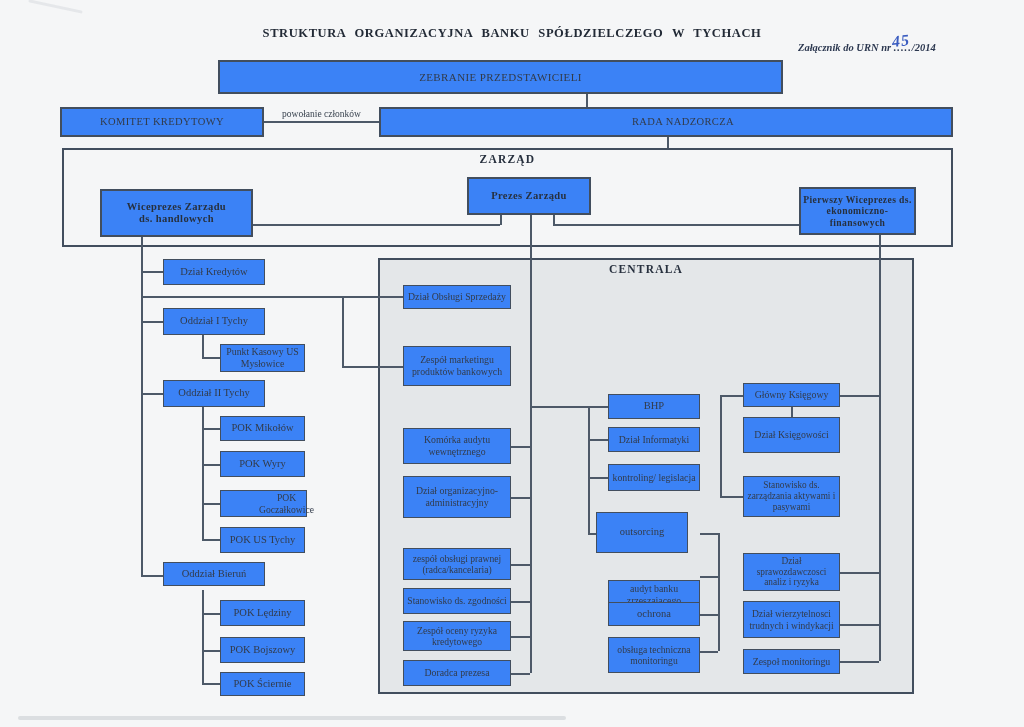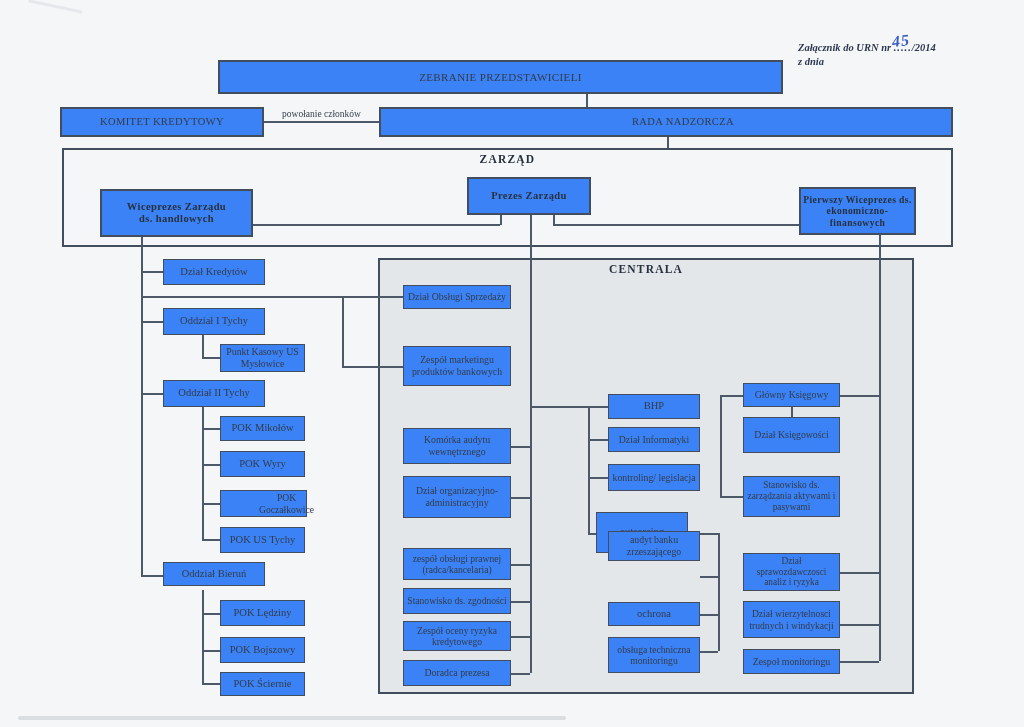--- a/index.html
+++ b/index.html
@@ -43,24 +43,24 @@
   .edge-label{
     position:absolute;text-align:center;font-size:9.5px;color:#39434f;
   }
   .smudge{position:absolute;background:#cdd1d6;border-radius:2px;}
 </style>
 </head>
 <body>
 
 <div id="canvas">
 
+  <div class="page-title">STRUKTURA ORGANIZACYJNA BANKU SPÓŁDZIELCZEGO W TYCHACH</div>
 
   <div class="attachment">
     <div><span>Załącznik do URN nr </span><span class="dotswrap"><span class="dots">.....</span><span class="hand">45</span></span><span>/2014</span></div>
-    <div>z dnia</div>
   </div>
 
   <div class="edge-label" style="left:264px;top:109px;width:115px;">powołanie członków</div>
 
   <div id="frames-layer">
       <div class="frame" style="left: 62px; top: 148px; width: 891px; height: 99px; background: transparent;">
         <div class="frame-label">ZARZĄD</div>
       </div>
       <div class="frame" style="left: 378px; top: 258px; width: 536px; height: 436px; background: rgb(228, 231, 233);">
         <div class="frame-label">CENTRALA</div>
@@ -212,21 +212,21 @@
       </div>
       <div class="node" style="left: 608px; top: 427px; width: 92px; height: 25px; font-size: 9.8px;">
         <span>Dział Informatyki</span>
       </div>
       <div class="node" style="left: 608px; top: 464px; width: 92px; height: 27px; font-size: 9.8px;">
         <span>kontroling/ legislacja</span>
       </div>
       <div class="node" style="left: 596px; top: 512px; width: 92px; height: 41px;">
         <span>outsorcing</span>
       </div>
-      <div class="node" style="left: 608px; top: 531px; width: 92px; height: 30px; font-size: 9.8px;">
+      <div class="node" style="left: 608px; top: 580px; width: 92px; height: 30px; font-size: 9.8px;">
         <span>audyt banku
 zrzeszającego</span>
       </div>
       <div class="node" style="left: 608px; top: 602px; width: 92px; height: 24px;">
         <span>ochrona</span>
       </div>
       <div class="node" style="left: 608px; top: 637px; width: 92px; height: 36px; font-size: 9.6px;">
         <span>obsługa techniczna
 monitoringu</span>
       </div>

